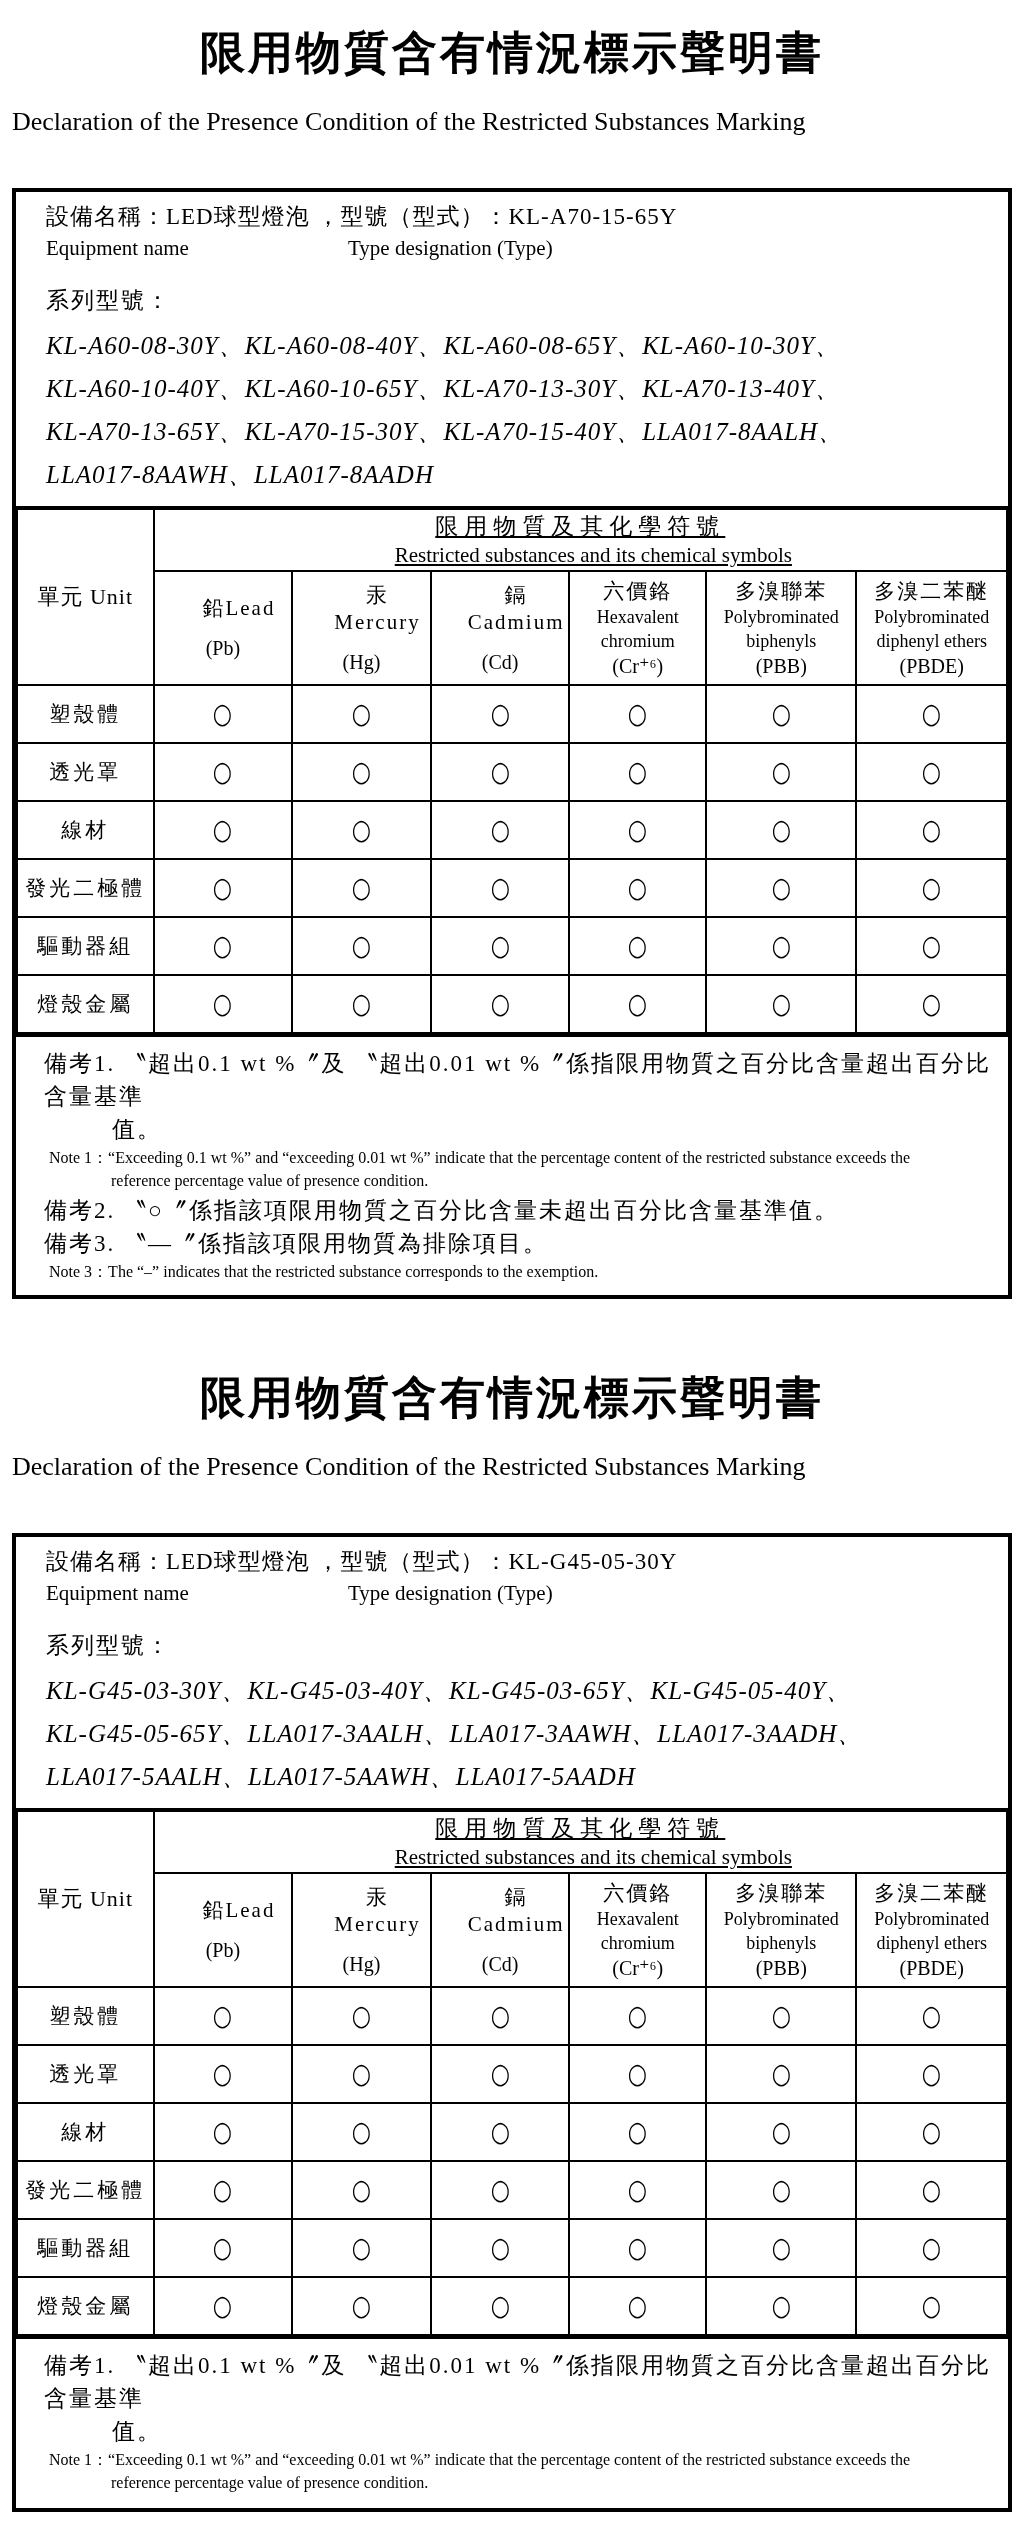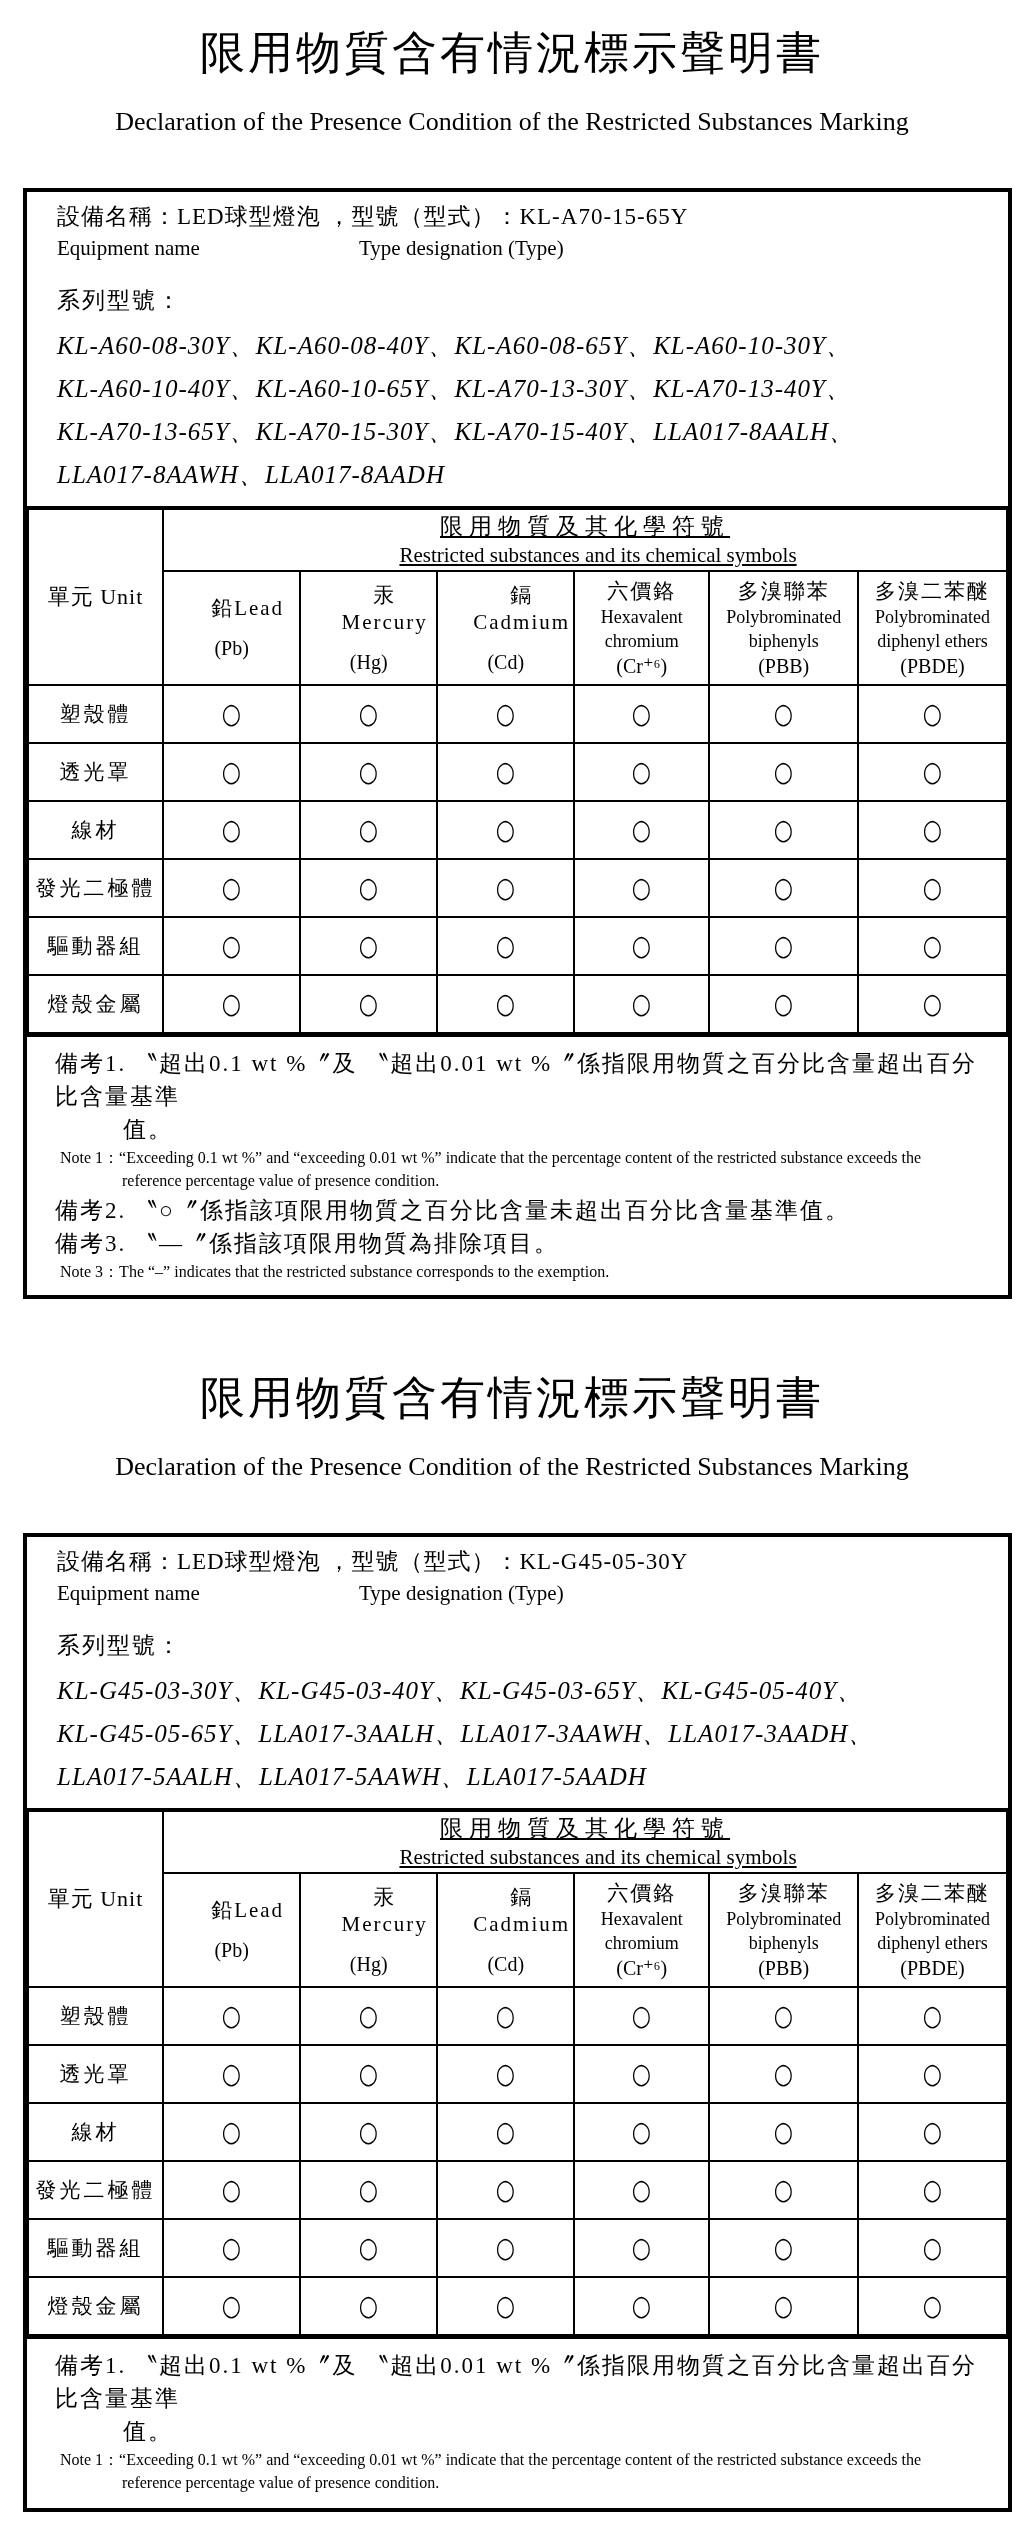--- a/index.html
+++ b/index.html
@@ -9,34 +9,33 @@
     font-family:"Liberation Serif","DejaVu Serif",serif;
     overflow-x:hidden;
   }
   .page{padding:0 12px 18px 12px;}
   .section{margin:0;}
   .section.second{margin-top:46px;}
   .main-title{
     margin:0;padding-top:28px;
     text-align:center;
     font-size:45px;line-height:50px;
-    font-weight:normal;
+    font-weight:bold;
     letter-spacing:3px;
     font-family:"Liberation Serif","DejaVu Serif",serif;
   }
   .subtitle{
     margin-top:28px;
-    text-align:center;
+    text-align:left;
     font-size:26px;line-height:32px;
   }
   .decl-box{
     border:4px solid #000;
     margin-top:50px;
     background:#fff;
-    margin-left:11px;
   }
   
   .equip-area{padding:10px 16px 10px 30px;}
   .equip-line{font-size:23px;line-height:30px;letter-spacing:1px;}
   .equip-sub{font-size:21px;line-height:28px;margin-top:2px;display:flex;}
   .equip-sub .en-name{display:inline-block;width:302px;}
   .series-label{font-size:23px;line-height:30px;margin-top:24px;letter-spacing:2px;}
   .series-lines{margin-top:8px;font-style:italic;}
   .series-line{font-size:25px;line-height:43px;letter-spacing:1px;white-space:nowrap;}
   

